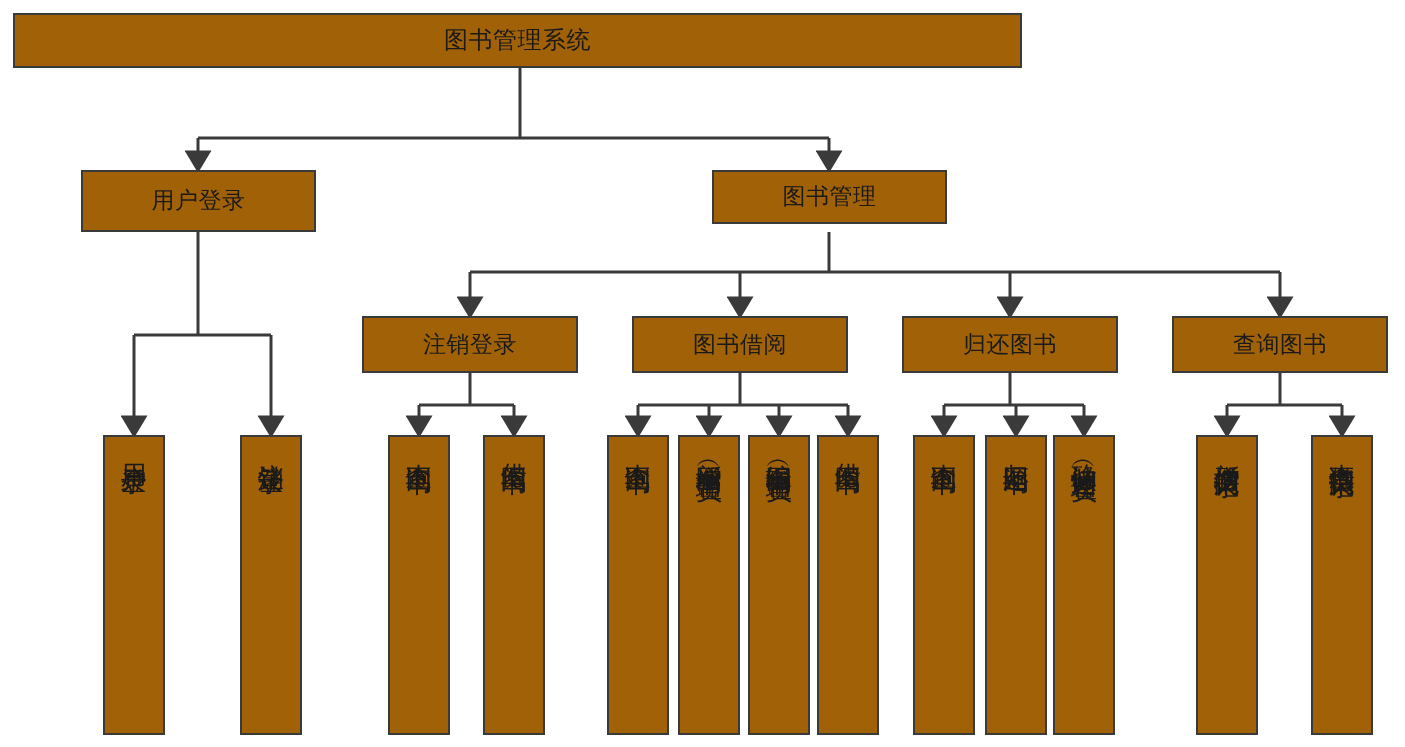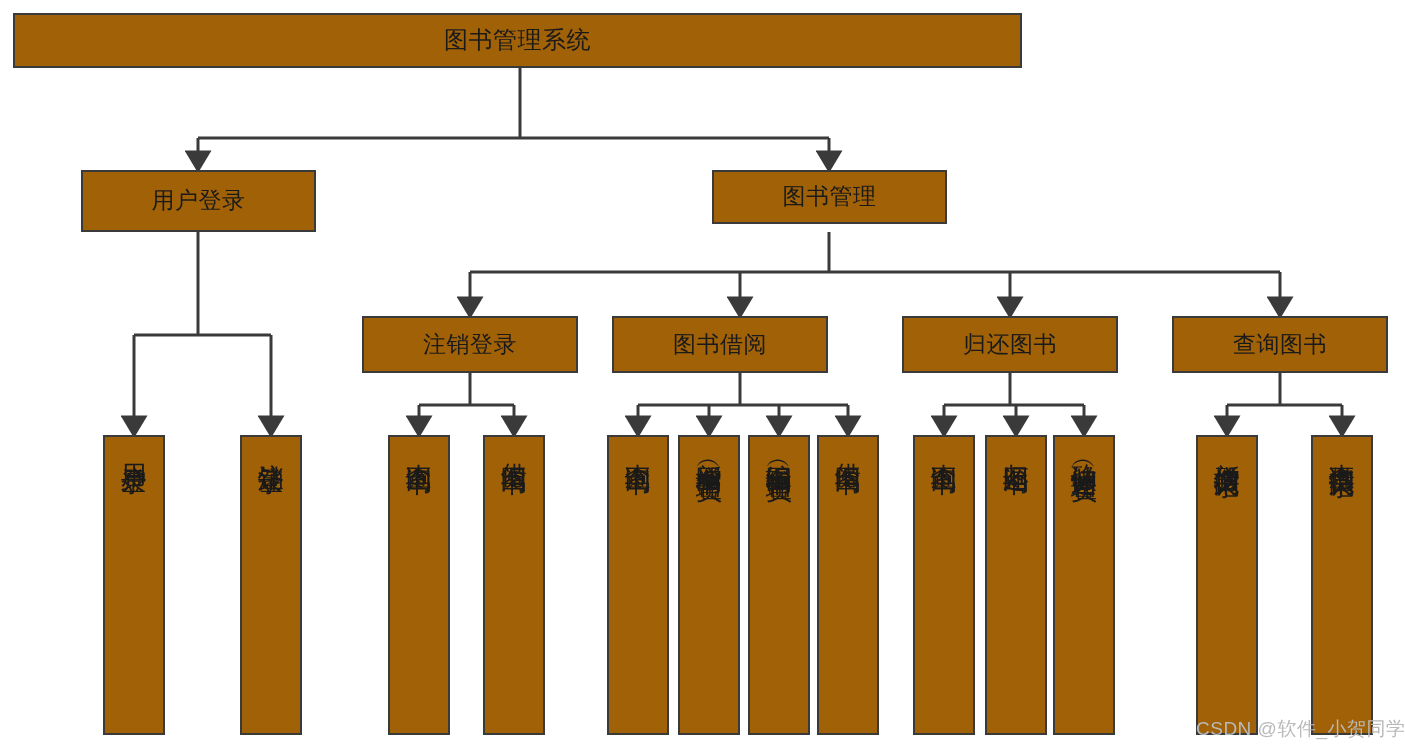--- a/index.html
+++ b/index.html
@@ -120,21 +120,21 @@
       </div>
       <div class="node level2 horizontal" style="left: 81px; top: 170px; width: 235px; height: 62px;">
         <span class="node-label">用户登录</span>
       </div>
       <div class="node level2 horizontal" style="left: 712px; top: 170px; width: 235px; height: 54px;">
         <span class="node-label">图书管理</span>
       </div>
       <div class="node level3 horizontal" style="left: 362px; top: 316px; width: 216px; height: 57px;">
         <span class="node-label">注销登录</span>
       </div>
-      <div class="node level3 horizontal" style="left: 612px; top: 316px; width: 216px; height: 57px;">
+      <div class="node level3 horizontal" style="left: 632px; top: 316px; width: 216px; height: 57px;">
         <span class="node-label">图书借阅</span>
       </div>
       <div class="node level3 horizontal" style="left: 902px; top: 316px; width: 216px; height: 57px;">
         <span class="node-label">归还图书</span>
       </div>
       <div class="node level3 horizontal" style="left: 1172px; top: 316px; width: 216px; height: 57px;">
         <span class="node-label">查询图书</span>
       </div>
       <div class="node leaf vertical" style="left: 103px; top: 435px; width: 62px; height: 300px;">
         <span class="node-label">用户登录</span>
@@ -170,15 +170,14 @@
         <span class="node-label">确认归还（管理员）</span>
       </div>
       <div class="node leaf vertical" style="left: 1196px; top: 435px; width: 62px; height: 300px;">
         <span class="node-label">新增借阅记录</span>
       </div>
       <div class="node leaf vertical" style="left: 1311px; top: 435px; width: 62px; height: 300px;">
         <span class="node-label">查询借阅记录</span>
       </div>
     </div>
 
-  <div class="watermark" style="left: 1196px; top: 716px;">CSDN @软件_小贺同学</div>
 
 </div>
 
 </body></html>

